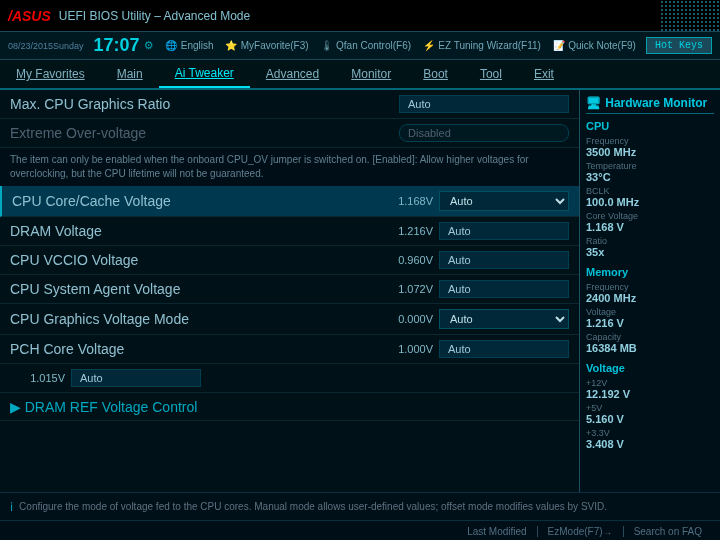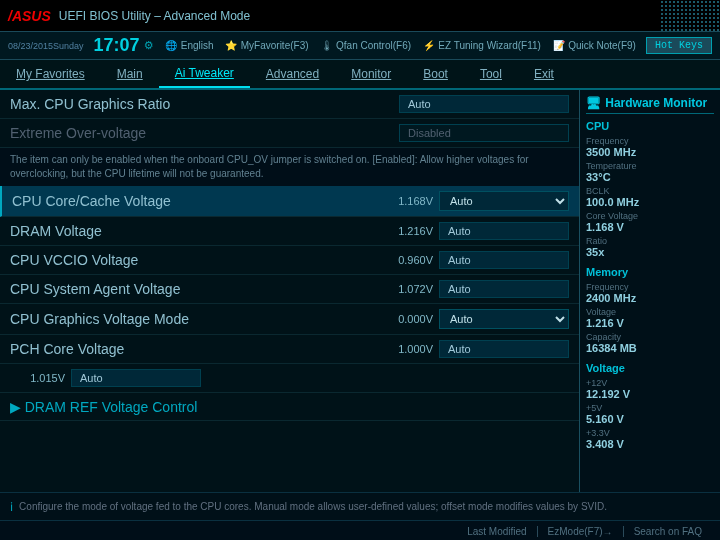--- a/index.html
+++ b/index.html
@@ -290,21 +290,21 @@
 
   <div class="left-panel">
 
     <div class="settings-row">
       <span class="row-label">Max. CPU Graphics Ratio</span>
       <span class="row-input-display" style="min-width:170px;">Auto</span>
     </div>
 
     <div class="settings-row disabled-row">
       <span class="row-label">Extreme Over-voltage</span>
-      <span class="row-input-display" style="min-width:170px;color:#506070;">Disabled</span>
+      <span class="row-input-display" style="min-width:170px;color:#506070;border-radius:8px;">Disabled</span>
     </div>
 
     <div class="info-text">
       <span>The item can only be enabled when the onboard CPU_OV jumper is switched on.
 [Enabled]: Allow higher voltages for overclocking, but the CPU lifetime will not be
 guaranteed.</span>
     </div>
 
     <div class="settings-row active-row">
       <span class="row-label">CPU Core/Cache Voltage</span>

